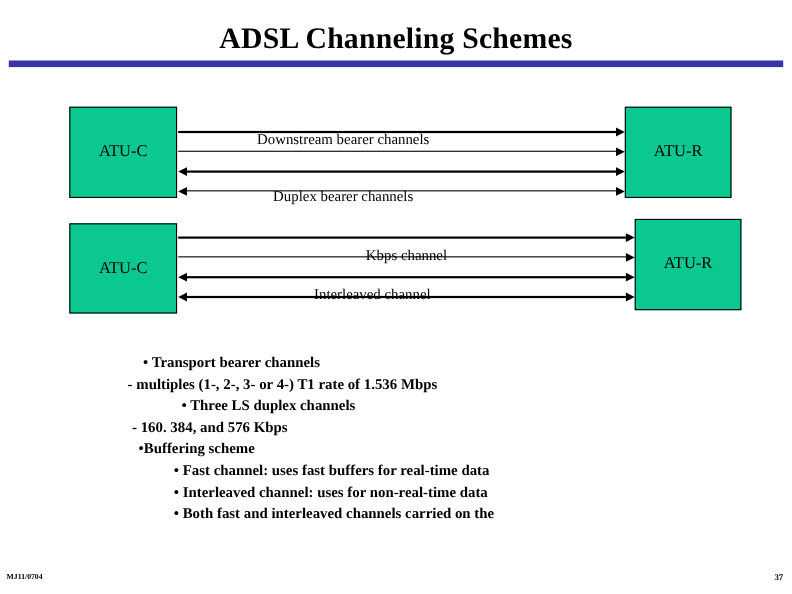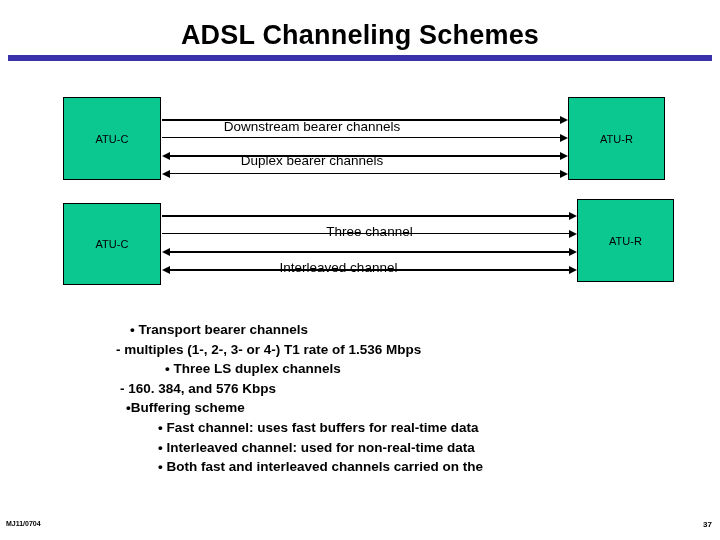--- a/index.html
+++ b/index.html
@@ -6,21 +6,21 @@
     margin: 0;
     padding: 0;
     background: #ffffff;
   }
   #slide {
     position: relative;
     width: 720px;
     height: 540px;
     background: #ffffff;
     overflow: hidden;
-    font-family: Liberation Sans, sans-serif;
+    font-family: Liberation Serif, serif;
     color: #000000;
   }
 
   
   #title {
     position: absolute;
     left: 0;
     top: 20px;
     width: 720px;
     text-align: center;
@@ -43,21 +43,21 @@
     position: absolute;
   }
   .node-box {
     position: absolute;
     background: #0BC891;
     border: 1px solid #000000;
     box-sizing: border-box;
     display: flex;
     align-items: center;
     justify-content: center;
-    font-size: 11px;
+    font-size: 15px;
     color: #000000;
   }
   .conn {
     position: absolute;
     height: 0;
   }
   .conn .shaft {
     position: absolute;
     left: 0;
     top: 0;
@@ -172,21 +172,21 @@
     <div class="conn thin" style="left:162px; top:173px; width:406px;">
       <div class="shaft" style="left:8px; width:390px;"></div>
       <div class="arrow-l"></div>
       <div class="arrow-r" style="left:398px;"></div>
     </div>
 
     <div class="conn-label" style="left:162px; top:119px; width:300px;">
       <span>Downstream bearer channels</span>
     </div>
 
-    <div class="conn-label" style="left:162px; top:153px; width:300px;">
+    <div class="conn-label" style="left:162px; top:171px; width:300px;">
       <span>Duplex bearer channels</span>
     </div>
   </div>
 
   <div class="diagram" style="left:0; top:0; width:720px; height:300px;">
 
     <div class="node-box" style="left:63px; top:203px; width:98px; height:82px;">
       <span>ATU-C</span>
     </div>
 
@@ -210,35 +210,35 @@
       <div class="arrow-r" style="left:407px;"></div>
     </div>
 
     <div class="conn" style="left:162px; top:269px; width:415px;">
       <div class="shaft" style="left:8px; width:399px;"></div>
       <div class="arrow-l"></div>
       <div class="arrow-r" style="left:407px;"></div>
     </div>
 
     <div class="conn-label" style="left:162px; top:224px; width:415px;">
-      <span>Three channel</span>
+      <span>Kbps channel</span>
     </div>
 
     <div class="conn-label" style="left:162px; top:260px; width:353px;">
       <span>Interleaved channel</span>
     </div>
   </div>
 
   <div id="body">
       <div class="bullet-line" style="padding-left: 130px;">• Transport bearer channels</div>
       <div class="bullet-line" style="padding-left: 116px;">- multiples (1-, 2-, 3- or 4-) T1 rate of 1.536 Mbps</div>
       <div class="bullet-line" style="padding-left: 165px;">• Three LS duplex channels</div>
       <div class="bullet-line" style="padding-left: 120px;">- 160. 384, and 576 Kbps</div>
       <div class="bullet-line" style="padding-left: 126px;">•Buffering scheme</div>
       <div class="bullet-line" style="padding-left: 158px;">• Fast channel: uses fast buffers for real-time data</div>
-      <div class="bullet-line" style="padding-left: 158px;">• Interleaved channel: used for non-real-time data</div>
+      <div class="bullet-line" style="padding-left: 158px;">• Interleaved channel: uses for non-real-time data</div>
       <div class="bullet-line" style="padding-left: 158px;">• Both fast and interleaved channels carried on the</div>
     </div>
 
   <div id="footer-code">MJ11/0704</div>
   <div id="page-number">37</div>
 
 </div>
 
 </body></html>

